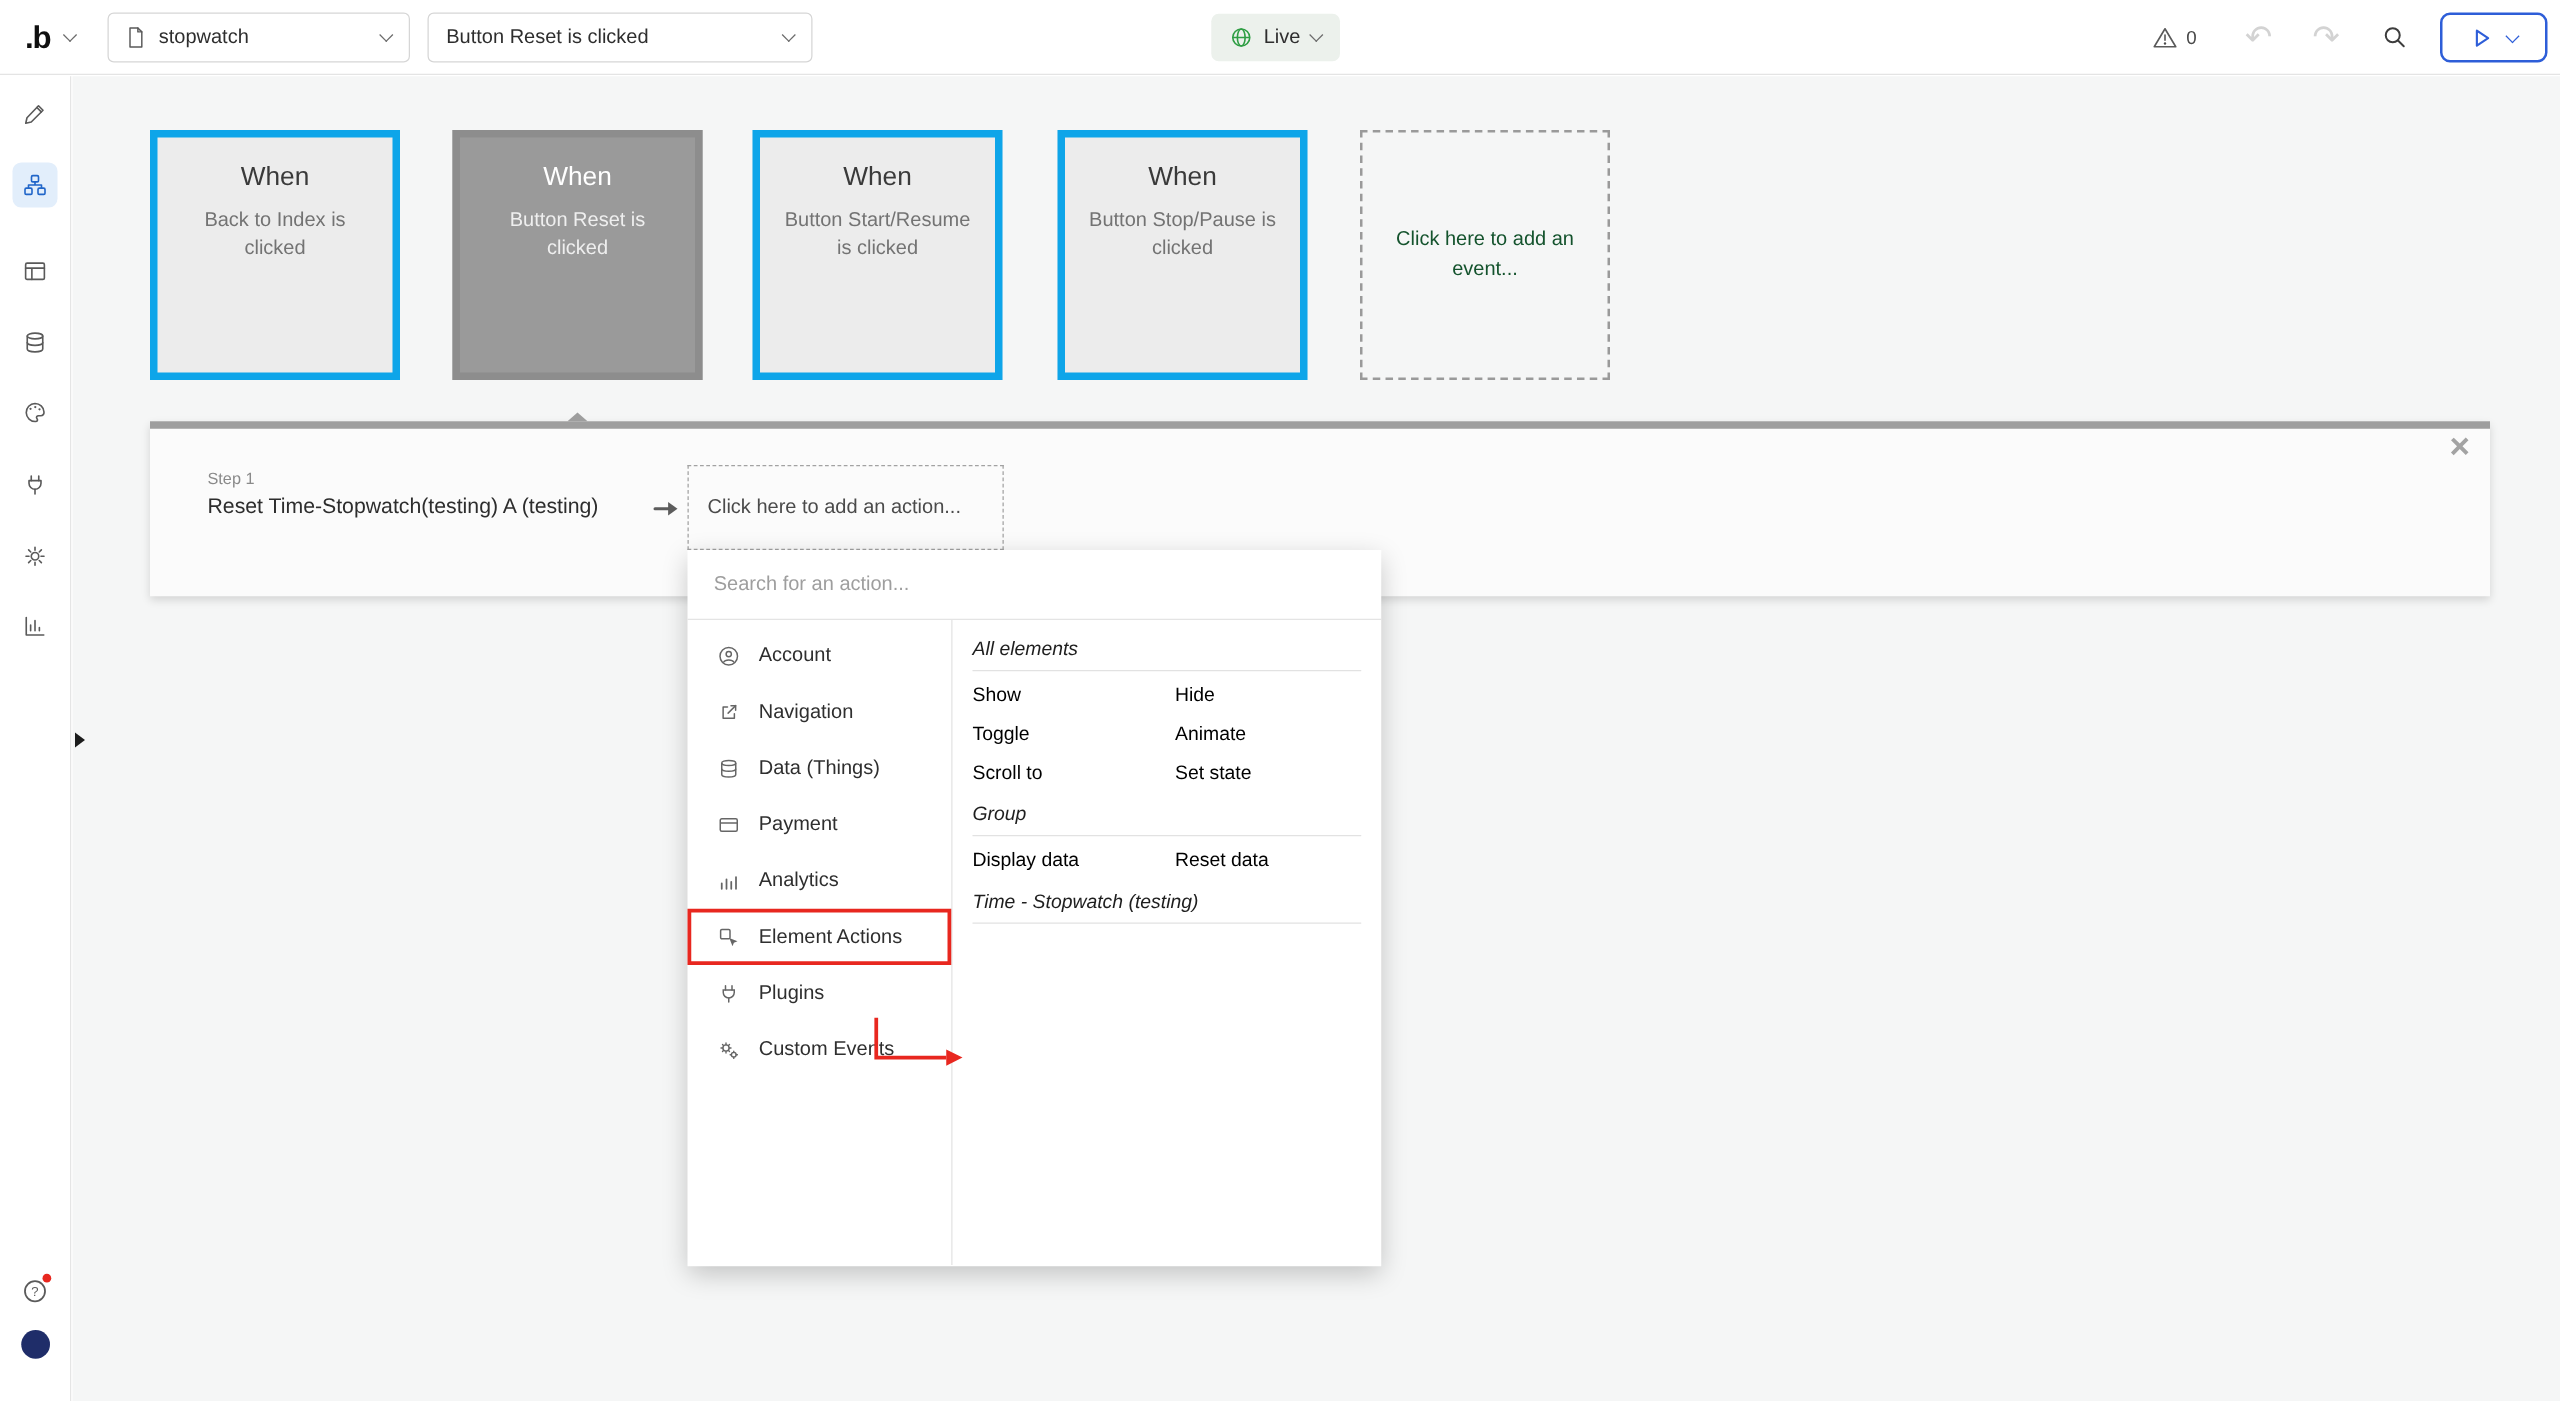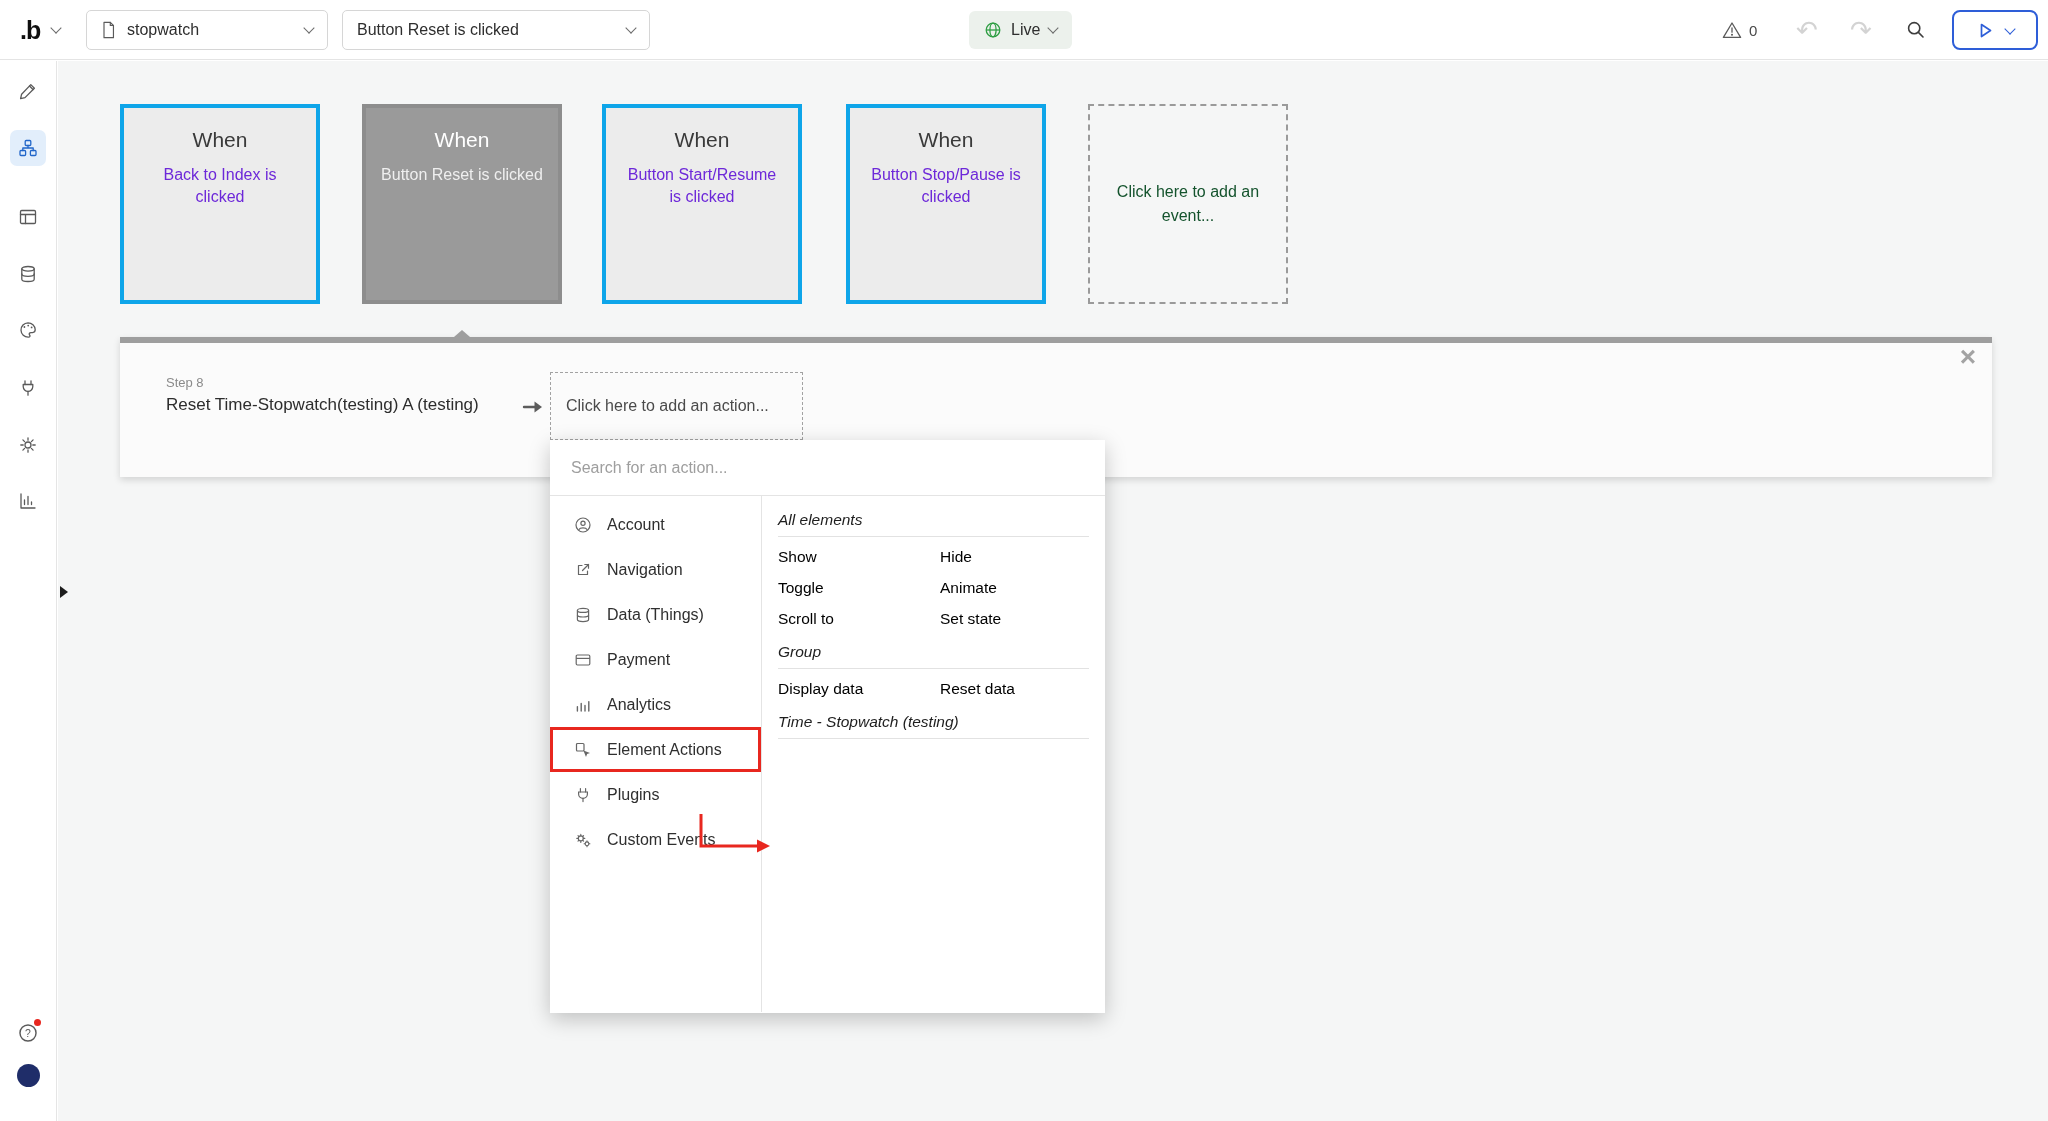--- a/index.html
+++ b/index.html
@@ -34,23 +34,23 @@
   .sic.active { background:#e2eefb; }
   .sic.active .stroke-ic { stroke:#2166c9; }
   .help-dot { position:absolute; right:5px; top:4px; width:7px; height:7px; border-radius:50%; background:#e8271f; }
   .avatar { position:absolute; left:17px; width:23px; height:23px; border-radius:50%; background:#1f2d69; }
 
   
   .canvas { position:absolute; left:58px; top:61px; width:1990px; height:1060px; background:#f5f6f6; overflow:hidden; }
   .collapse-handle { position:absolute; left:2px; top:525px; width:0; height:0; border-top:6px solid transparent; border-bottom:6px solid transparent; border-left:8px solid #1c1c1c; }
 
   
-  .card { position:absolute; top:43px; width:200px; height:200px; background:#ececec; border:4px solid #0ea5e9; text-align:center; cursor:default; }
+  .card { position:absolute; top:43px; width:200px; height:200px; background:#ececec; border:6px solid #0ea5e9; text-align:center; cursor:default; }
   .card .t { padding-top:20px; font-size:21px; color:#3a3a3a; }
-  .card .s { margin-top:12px; font-size:16px; line-height:22px; color:#6d28d9; padding:0 14px; }
+  .card .s { margin-top:12px; font-size:16px; line-height:22px; color:#737373; padding:0 14px; }
   .card.selected { background:#9a9a9a; border-color:#8d8d8d; }
   .card.selected .t { color:#ffffff; }
   .card.selected .s { color:#efefef; }
   .card.add { background:transparent; border:2px dashed #9a9a9a; display:flex; align-items:center; justify-content:center; padding:0 16px; font-size:16px; line-height:24px; color:#14532d; }
 
   
   .panel { position:absolute; left:62px; top:276px; width:1872px; height:140px; background:#fbfbfb; box-shadow:0 3px 7px rgba(0,0,0,0.14); z-index:3; }
   .panel-bar { position:absolute; left:0; top:0; width:100%; height:6px; background:#9e9e9e; }
   .panel-notch { position:absolute; left:334px; top:-7px; width:0; height:0; border-left:8px solid transparent; border-right:8px solid transparent; border-bottom:7px solid #9e9e9e; }
   .step-label { position:absolute; left:46px; top:38px; font-size:13px; color:#8a8a8a; }
@@ -254,21 +254,21 @@
     <div class="t">When</div>
     <div class="s">Button Stop/Pause is clicked</div>
   </div>
   <div class="card add" style="left:1030px">
     <span>Click here to add an event...</span>
   </div>
 
   <section class="panel">
     <div class="panel-bar"></div>
     <div class="panel-notch"></div>
-    <div class="step-label">Step 8</div>
+    <div class="step-label">Step 1</div>
     <div class="step-title">Reset Time-Stopwatch(testing) A (testing)</div>
     <span class="step-arrow">
       <svg width="24" height="16" viewBox="0 0 24 16">
           <path d="M2 8 H15" stroke="#5c5c5c" stroke-width="2.4" stroke-linecap="round"></path>
           <path d="M12.5 2.6 L20 8 L12.5 13.4 Z" fill="#5c5c5c"></path>
         </svg>
     </span>
     <div class="add-action">
       <span>Click here to add an action...</span>
     </div>

